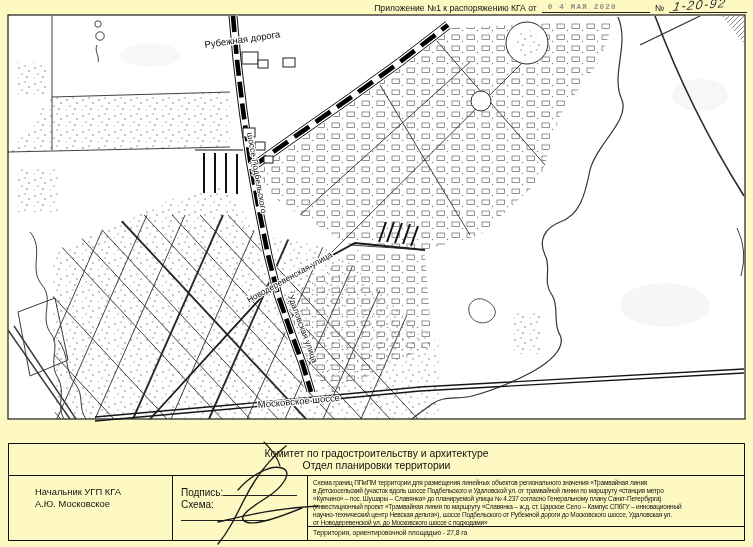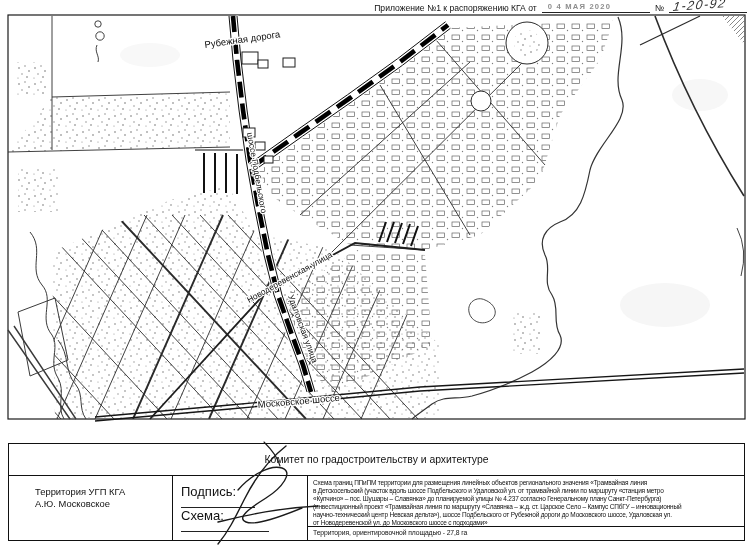--- a/index.html
+++ b/index.html
@@ -1,41 +1,41 @@
 <!DOCTYPE html>
 <html><head>
 <meta charset="utf-8">
 <style>
   html,body{margin:0;padding:0;background:#e8e8e8;}
   *{box-sizing:border-box;}
-  .sheet{position:relative;width:753px;height:547px;background:#ffffff;overflow:hidden;
+  .sheet{position:relative;width:753px;height:547px;background:#fef9c3;overflow:hidden;
          font-family:"Liberation Sans", sans-serif;color:#111;}
   
   .annex{position:absolute;top:1px;right:6px;display:flex;align-items:flex-end;gap:5px;
          font-size:8.6px;white-space:nowrap;z-index:5;}
   .annex .blank{display:inline-block;border-bottom:1px solid #222;position:relative;height:12px;}
-  .annex .blank.date{width:108px;text-align:center;}
+  .annex .blank.date{width:108px;text-align:center;font-family:Liberation Mono, monospace;}
   .annex .blank.num{width:78px;text-align:center;}
   .stamp{position:absolute;left:6px;bottom:1px;font-size:7.6px;font-weight:bold;color:#8d8d8d;
          letter-spacing:1.2px;white-space:nowrap;}
   .handnum{position:absolute;left:4px;bottom:0px;font-size:12.5px;font-style:italic;color:#333;
            transform:rotate(-4deg) skewX(-12deg);letter-spacing:1.5px;white-space:nowrap;}
   
   .map{position:absolute;top:0;left:0;}
   .slabel{font:8.5px "Liberation Sans", sans-serif;fill:#0d0d0d;paint-order:stroke;
           stroke:#ffffff;stroke-width:2.6px;stroke-linejoin:round;}
   .slabel.big{font-size:9.5px;}
   
   .tblock{position:absolute;left:8px;top:443px;width:737px;height:98px;border:1.5px solid #111;}
   .trow1{position:absolute;left:0;top:0;width:100%;height:32px;border-bottom:1.2px solid #111;
          display:flex;flex-direction:column;justify-content:center;align-items:center;
          font-size:10.4px;line-height:12px;}
   .trow2{position:absolute;left:0;top:32px;width:100%;height:64px;display:flex;}
   .cellA{width:164px;border-right:1.2px solid #111;padding:10px 6px 0 26px;font-size:9.4px;line-height:11.5px;}
-  .cellB{width:135px;border-right:1.2px solid #111;padding:10px 8px 0 8px;font-size:13px;line-height:12px;}
+  .cellB{width:135px;border-right:1.2px solid #111;padding:10px 8px 0 8px;font-size:10px;line-height:12px;}
   .blankline{display:inline-block;border-bottom:1px solid #222;height:10px;}
   .cellC{flex:1;position:relative;padding:3px 4px 0 5px;font-size:6.5px;line-height:7.9px;
          letter-spacing:-0.2px;white-space:nowrap;overflow:hidden;}
   .areaNote{position:absolute;left:0;bottom:0;width:100%;border-top:1.2px solid #111;
             padding:2px 4px 3px 5px;font-size:6.8px;letter-spacing:-0.1px;}
   .sig{position:absolute;left:168px;top:436px;z-index:6;pointer-events:none;}
 </style>
 </head>
 <body>
 
@@ -188,24 +188,25 @@
       <text class="slabel" transform="translate(247,133) rotate(80)">шоссе Подбельского</text>
       <text class="slabel" transform="translate(249,303) rotate(-29)">Новодеревенская улица</text>
       <text class="slabel" transform="translate(288,296) rotate(70)">Удаловская улица</text>
       <text class="slabel big" transform="translate(258,408) rotate(-5)">Московское шоссе</text>
     </g>
   </svg>
 
   <div class="tblock">
     <div class="trow1">
       <div>Комитет по градостроительству и архитектуре</div>
+      <div>Отдел планировки территории</div>
     </div>
     <div class="trow2">
       <div class="cellA">
-        <div>Территория УГП КГА</div>
+        <div>Начальник УГП КГА</div>
         <div>А.Ю. Московское</div>
       </div>
       <div class="cellB">
         <div>
           <span>Подпись:</span><span class="blankline" style="width:74px"></span>
         </div>
         <div>
           <span>Схема:</span><span class="blankline" style="width:88px"></span>
         </div>
       </div>

